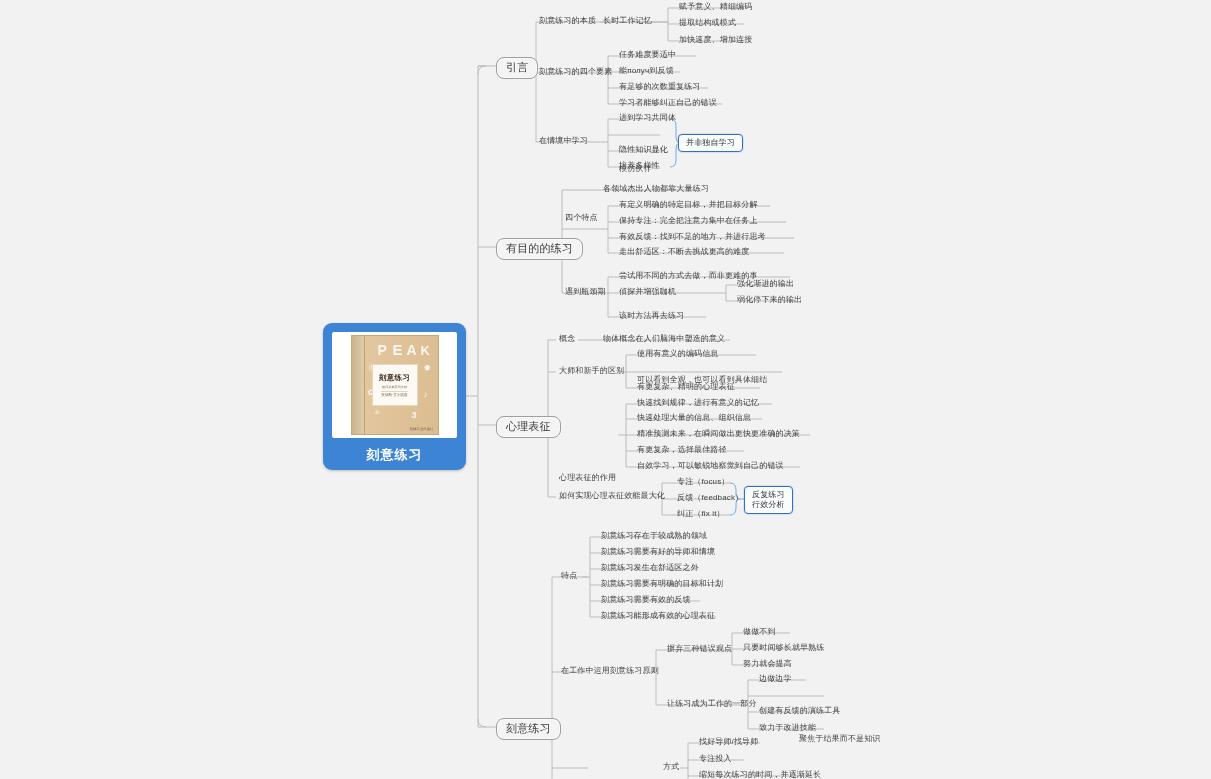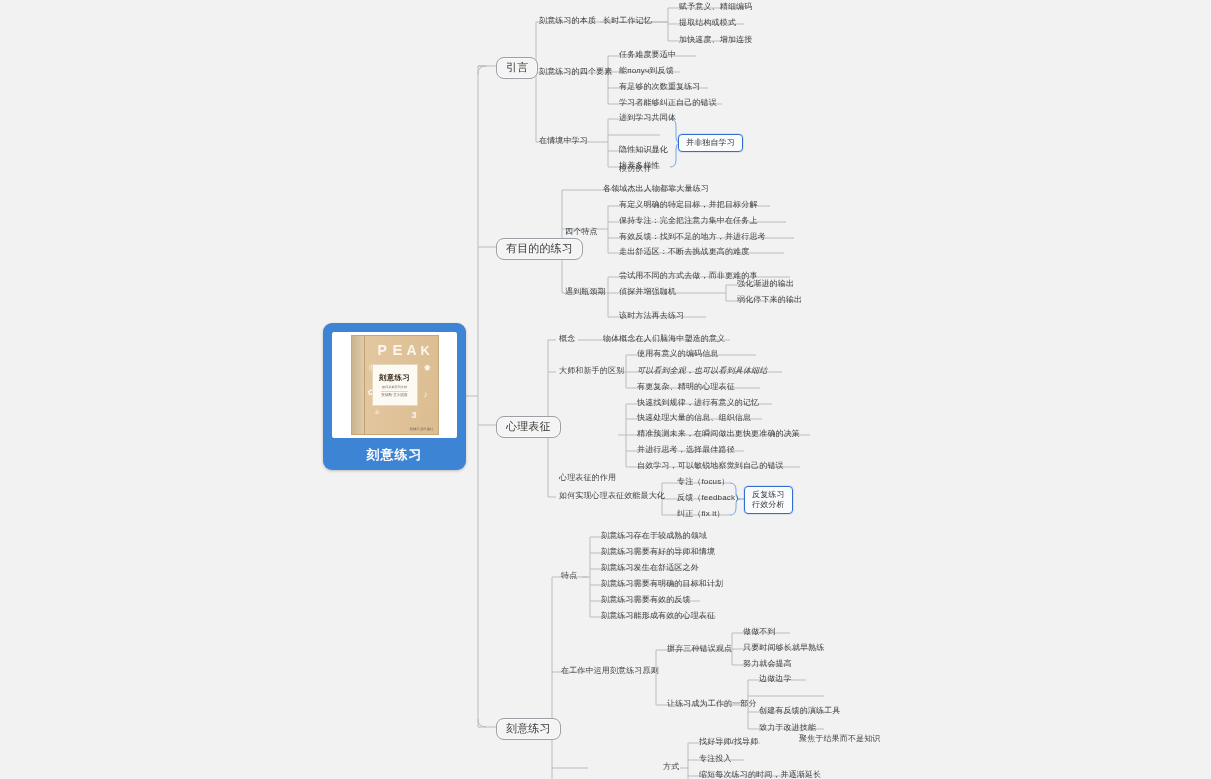--- a/index.html
+++ b/index.html
@@ -379,48 +379,48 @@
   <div class="node nt" style="left:616px;top:112px;">进到学习共同体</div>
   <div class="node nt" style="left:616px;top:135px;margin-top:28px;">模仿伙伴</div>
   <div class="node nt" style="left:616px;top:144px;">隐性知识显化</div>
   <div class="node nt" style="left:616px;top:160px;">培养多样性</div>
   <div class="node nblue" style="left:678px;top:134px;">并非独自学习</div>
 
   <div class="node n1" style="left:496px;top:238px;">有目的的练习</div>
 
   <div class="node nt" style="left:600px;top:183px;">各领域杰出人物都靠大量练习</div>
 
-  <div class="node nt" style="left:562px;top:226px;">四个特点</div>
+  <div class="node nt" style="left:562px;top:212px;">四个特点</div>
   <div class="node nt" style="left:616px;top:199px;">有定义明确的特定目标，并把目标分解</div>
   <div class="node nt" style="left:616px;top:215px;">保持专注：完全把注意力集中在任务上</div>
   <div class="node nt" style="left:616px;top:231px;">有效反馈：找到不足的地方，并进行思考</div>
   <div class="node nt" style="left:616px;top:246px;">走出舒适区：不断去挑战更高的难度</div>
 
   <div class="node nt" style="left:562px;top:286px;">遇到瓶颈期</div>
   <div class="node nt" style="left:616px;top:270px;">尝试用不同的方式去做，而非更难的事</div>
   <div class="node nt" style="left:616px;top:286px;">侦探并增强咖机</div>
   <div class="node nt" style="left:734px;top:278px;">强化渐进的输出</div>
   <div class="node nt" style="left:734px;top:294px;">弱化停下来的输出</div>
   <div class="node nt" style="left:616px;top:310px;">该时方法再去练习</div>
 
   <div class="node n1" style="left:496px;top:416px;">心理表征</div>
 
   <div class="node nt" style="left:556px;top:333px;">概念</div>
   <div class="node nt" style="left:600px;top:333px;">物体概念在人们脑海中塑造的意义</div>
 
   <div class="node nt" style="left:556px;top:365px;">大师和新手的区别</div>
   <div class="node nt" style="left:634px;top:348px;">使用有意义的编码信息</div>
-  <div class="node nt" style="left:634px;top:365px;font-style:italic;">可以看到全观，也可以看到具体细结</div>
+  <div class="node nt" style="left:634px;top:374px;">可以看到全观，也可以看到具体细结</div>
   <div class="node nt" style="left:634px;top:381px;">有更复杂、精明的心理表征</div>
 
   <div class="node nt" style="left:556px;top:428px;margin-top:44px;">心理表征的作用</div>
   <div class="node nt" style="left:634px;top:397px;">快速找到规律，进行有意义的记忆</div>
   <div class="node nt" style="left:634px;top:412px;">快速处理大量的信息、组织信息</div>
   <div class="node nt" style="left:634px;top:428px;">精准预测未来，在瞬间做出更快更准确的决策</div>
-  <div class="node nt" style="left:634px;top:444px;">并进行思考，选择最佳路径</div>
+  <div class="node nt" style="left:634px;top:444px;">有更复杂，选择最佳路径</div>
   <div class="node nt" style="left:634px;top:460px;">自效学习，可以敏锐地察觉到自己的错误</div>
 
   <div class="node nt" style="left:556px;top:490px;">如何实现心理表征效能最大化</div>
   <div class="node nt" style="left:674px;top:476px;">专注（focus）</div>
   <div class="node nt" style="left:674px;top:492px;">反馈（feedback）</div>
   <div class="node nt" style="left:674px;top:508px;">纠正（fix it）</div>
   <div class="node nblue" style="left:744px;top:486px;">
     <span class="l2">反复练习</span>
     <span class="l2">行效分析</span>
   </div>

